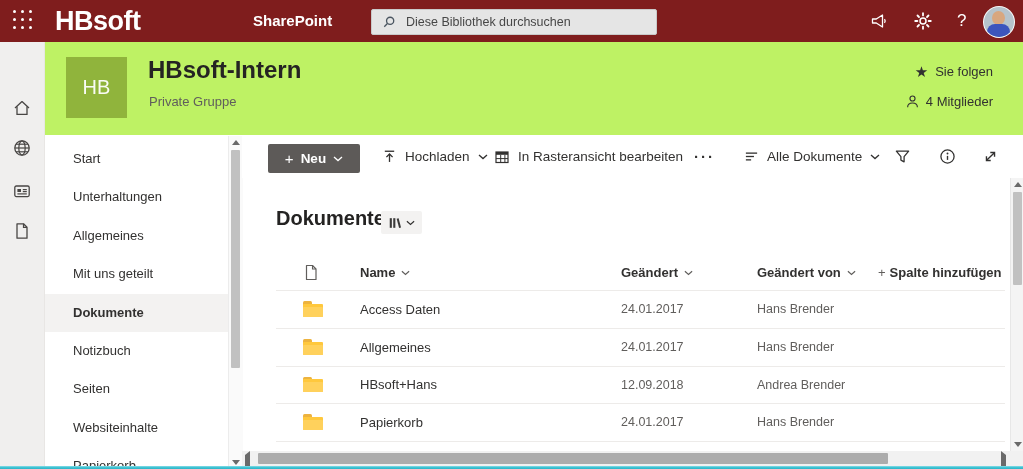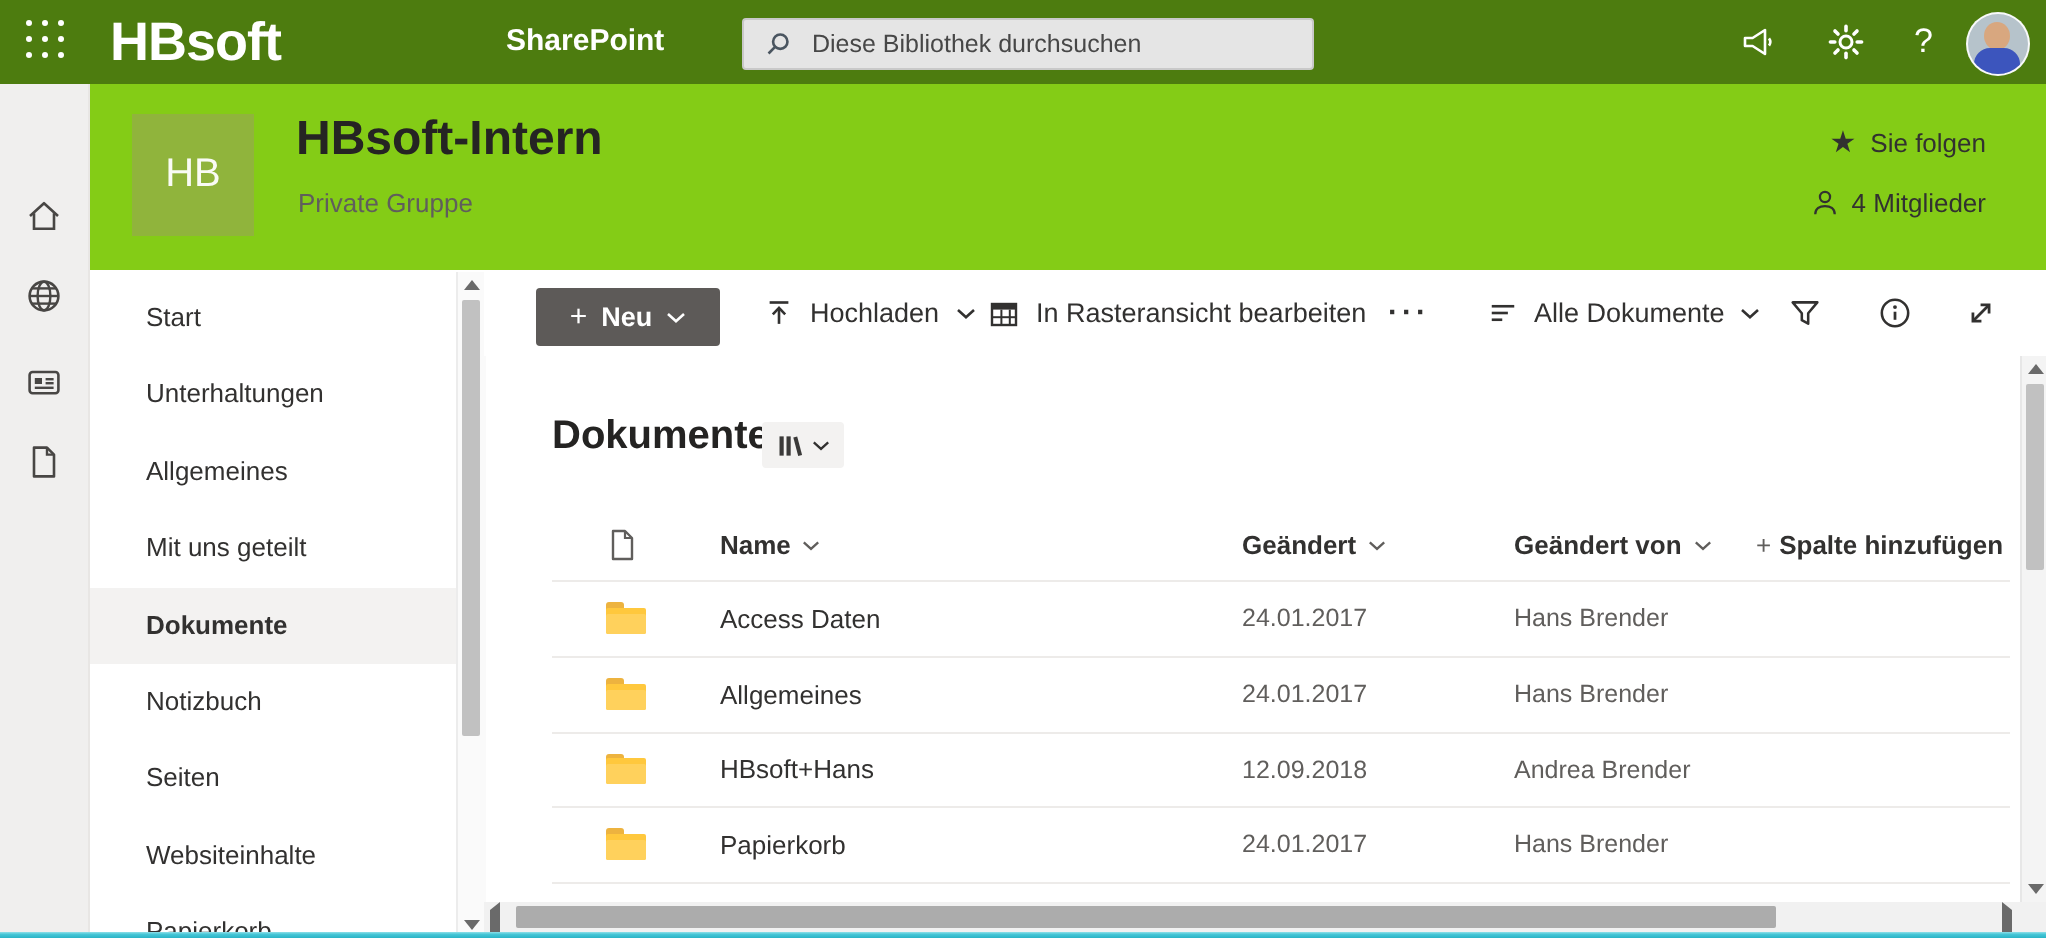--- a/index.html
+++ b/index.html
@@ -2,21 +2,21 @@
 <html><head>
 <meta charset="utf-8">
 <style>
   html,body{margin:0;padding:0;background:#c7c7c7;}
   .screen{position:relative;width:1023px;height:469px;overflow:hidden;background:#fff;
           font-family:"Liberation Sans",sans-serif;color:#323130;}
   .abs{position:absolute;}
   svg{display:block;}
 
   
-  .suitebar{left:0;top:0;width:1023px;height:42px;background:#4d7c0f;}
+  .suitebar{left:0;top:0;width:1023px;height:42px;background:#7f1d1d;}
   .waffle{left:13px;top:10px;width:22px;height:22px;cursor:pointer;}
   .waffle i{position:absolute;width:3.4px;height:3.4px;border-radius:50%;background:#fff;}
   .suite-logo{left:55px;top:0;line-height:42px;font-size:27px;font-weight:bold;color:#fff;letter-spacing:-.5px;}
   .suite-product{left:253px;top:0;line-height:42px;font-size:15px;font-weight:bold;color:#fff;}
   .searchbox{left:371px;top:9px;width:284px;height:24px;background:#e5e5e5;border:1px solid #c9c9c9;
              border-radius:2px;display:flex;align-items:center;}
   .searchbox input{border:0;outline:0;background:transparent;font-family:"Liberation Sans",sans-serif;
              font-size:12.5px;color:#404040;width:230px;}
   .searchbox input::placeholder{color:#474747;opacity:1;}
   .search-ic{margin:0 8px 0 10px;}
@@ -25,21 +25,21 @@
   .avatar{left:983px;top:6px;width:30px;height:30px;border-radius:50%;background:#b6c3cb;
           overflow:hidden;border:1px solid rgba(255,255,255,.9);cursor:pointer;}
   .avatar .head{position:absolute;left:8px;top:4px;width:13px;height:14px;border-radius:50%;background:#d8a77f;}
   .avatar .shirt{position:absolute;left:3px;top:17px;width:23px;height:13px;border-radius:8px 8px 0 0;background:#3c55bd;}
 
   
   .rail{left:0;top:42px;width:44px;height:427px;background:#f0efee;border-right:1px solid #e8e6e4;}
   .rail-ic{left:12px;width:20px;height:20px;cursor:pointer;}
 
   
-  .siteheader{left:45px;top:42px;width:978px;height:93px;background:#84cc16;}
+  .siteheader{left:45px;top:42px;width:978px;height:93px;background:#bef264;}
   .sitelogo{left:21px;top:15px;width:61px;height:61px;background:#90b43c;display:flex;
             align-items:center;justify-content:center;font-size:20px;color:rgba(255,255,255,.95);cursor:pointer;}
   .sitetitle{left:103px;top:14px;font-size:24px;font-weight:bold;color:#252423;cursor:pointer;}
   .sitesub{left:104px;top:52px;font-size:13px;color:#605e5c;}
   .follow{right:30px;top:22px;display:flex;align-items:center;gap:7px;font-size:13px;cursor:pointer;}
   .members{right:30px;top:52px;display:flex;align-items:center;gap:6px;font-size:13px;cursor:pointer;}
   .star{font-size:15px;color:#323130;line-height:1;}
 
   
   .sidebar{left:45px;top:135px;width:197px;height:334px;background:#fff;overflow:hidden;}

